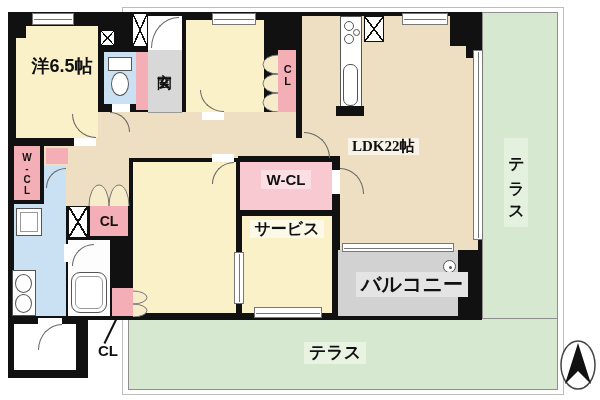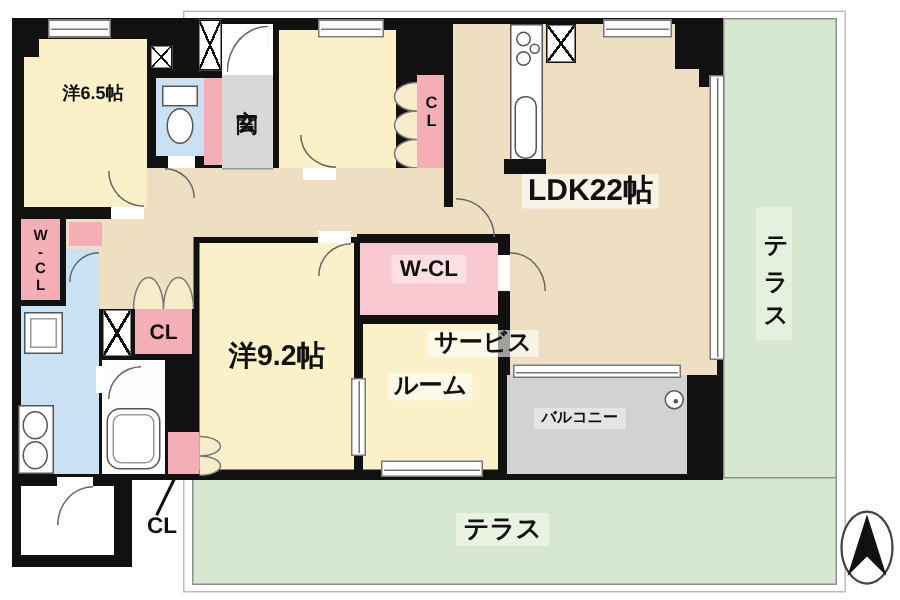--- a/index.html
+++ b/index.html
@@ -140,31 +140,29 @@
   <div class="fix" style="left:12px;top:270px;width:24px;height:46px;"></div>
   <div class="fix circ" style="left:15px;top:274px;width:17px;height:19px;"></div>
   <div class="fix circ" style="left:15px;top:294px;width:17px;height:19px;"></div>
   <div class="fix" style="left:71px;top:272px;width:36px;height:41px;border-radius:9px;">
       <div class="inner" style="border-radius:6px;"></div>
     </div>
   <div class="fix circ" style="left:443px;top:260px;width:13px;height:13px;">
       <div class="abs" style="left:5px;top:5px;width:3px;height:3px;background:#555;border-radius:50%;"></div>
     </div>
 
-  <div class="lbl ctr" style="left:16px;top:56px;width:92px;font-size:12px;">洋6.5帖</div>
-  <div class="lbl" style="left:348px;top:116px;font-size:20px;"><span class="box">LDK22帖</span></div>
-  <div class="lbl ctr" style="left:133px;top:227px;width:103px;font-size:19px;">洋9.2帖</div>
-  <div class="lbl ctr" style="left:242px;top:220px;width:90px;font-size:16px;padding-left:35px;"><span class="box">サービス</span></div>
-  <div class="lbl ctr" style="left:242px;top:249px;width:90px;font-size:16px;"><span class="box">ルーム</span></div>
+  <div class="lbl ctr" style="left:16px;top:56px;width:92px;font-size:18px;">洋6.5帖</div>
+  <div class="lbl" style="left:348px;top:138px;font-size:15px;font-family:Liberation Serif, serif;"><span class="box">LDK22帖</span></div>
+  <div class="lbl ctr" style="left:242px;top:220px;width:90px;font-size:16px;"><span class="box">サービス</span></div>
   <div class="lbl ctr" style="left:240px;top:170px;width:92px;font-size:15px;"><span class="pbox">W-CL</span></div>
   <div class="lbl vtext" style="left:157px;top:62px;font-size:14px;letter-spacing:3px;">玄関</div>
   <div class="lbl vtext ctr" style="left:21px;top:149px;font-size:10px;height:50px;">W-CL</div>
   <div class="lbl vtext" style="left:281px;top:63px;font-size:11px;">CL</div>
   <div class="lbl ctr" style="left:90px;top:213px;width:38px;font-size:14px;">CL</div>
-  <div class="lbl" style="left:356px;top:272px;font-size:10px;"><span class="gbox" style="background:#E4E4E4;">バルコニー</span></div>
+  <div class="lbl" style="left:356px;top:272px;font-size:20px;"><span class="gbox" style="background:#E4E4E4;">バルコニー</span></div>
   <div class="lbl vtext" style="left:504px;top:138px;font-size:16px;background:#E4F1DE;padding:8px 3px;letter-spacing:6px;">テラス</div>
   <div class="lbl" style="left:304px;top:342px;font-size:17px;"><span class="gbox" style="background:#E8F3E2;">テラス</span></div>
 
   <div class="abs" style="left:110px;top:315px;width:2px;height:30px;background:#111;transform:rotate(26deg);"></div>
   <div class="lbl ctr" style="left:90px;top:342px;width:36px;font-size:15px;">CL</div>
 
   <svg class="abs" style="left:558px;top:338px;" width="40" height="54" viewBox="0 0 40 54">
     <ellipse cx="20" cy="27" rx="17" ry="24" fill="#fff" stroke="#444" stroke-width="1.5"></ellipse>
     <path d="M20 5 L33 46 L20 33 L7 46 Z" fill="#111"></path>
   </svg>

